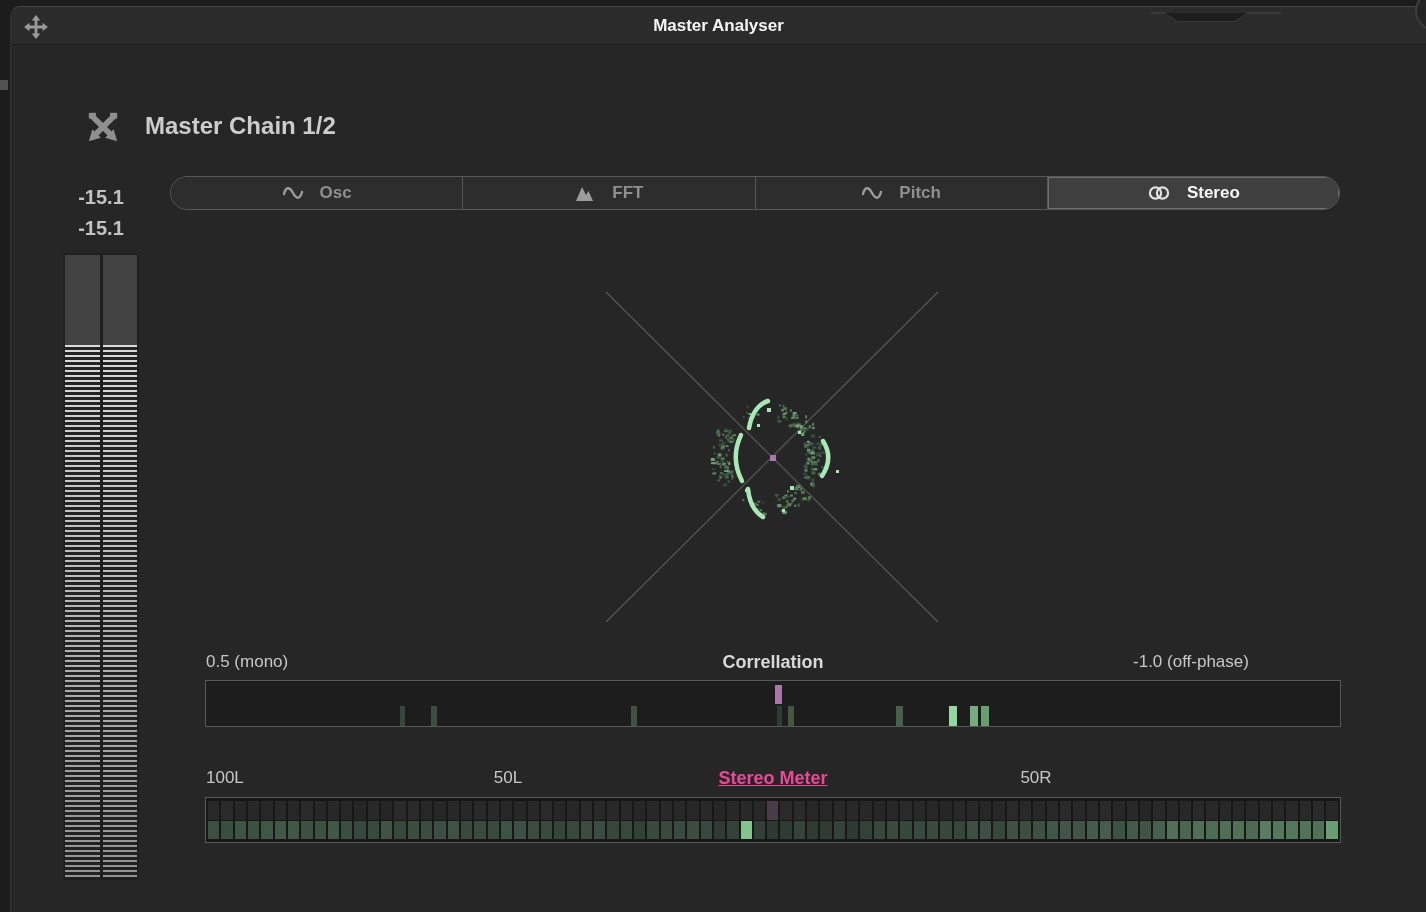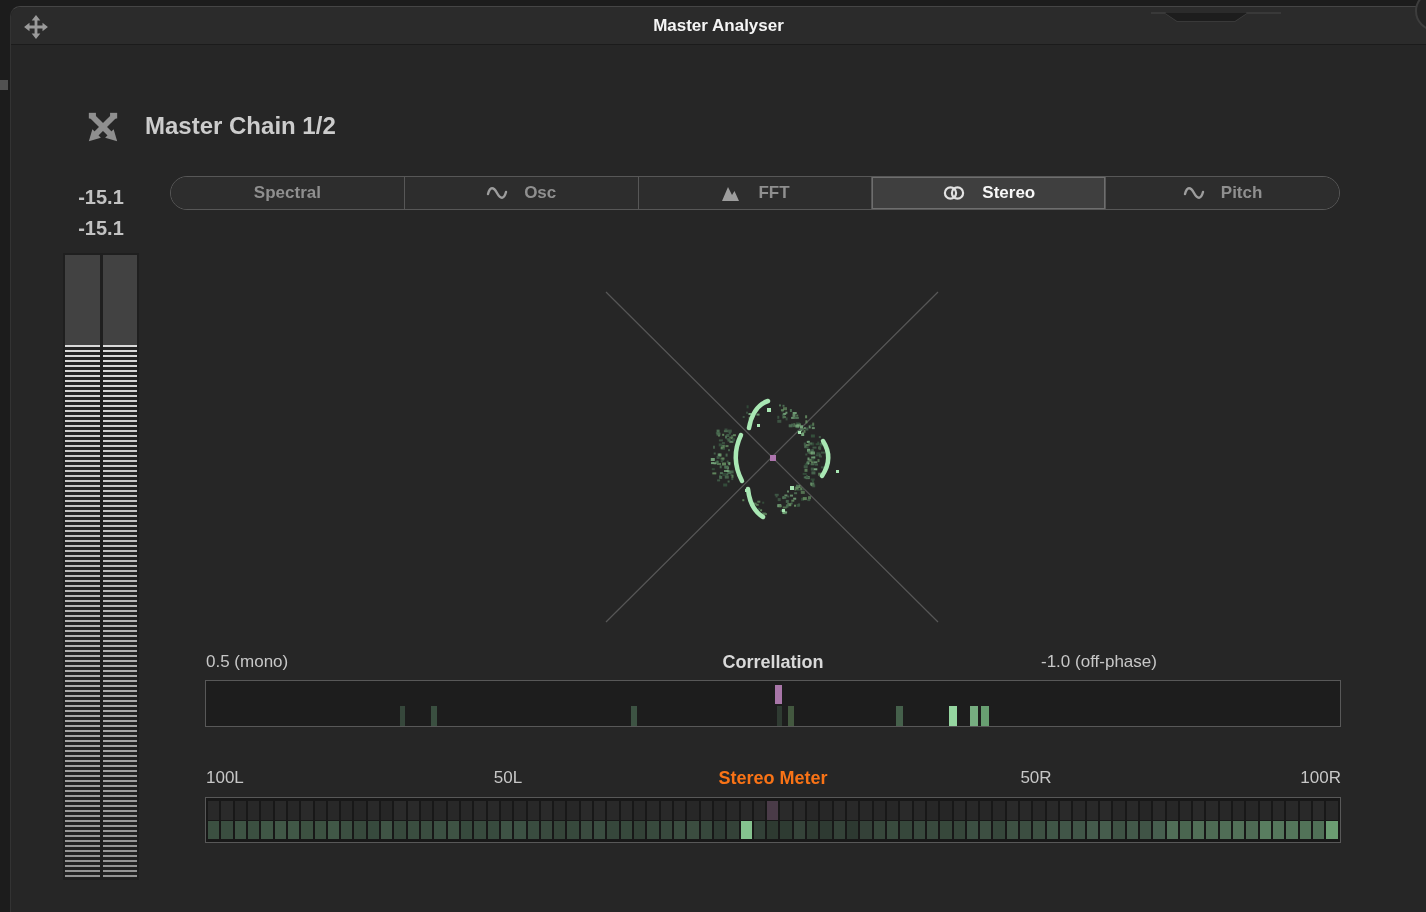--- a/index.html
+++ b/index.html
@@ -75,32 +75,32 @@
   .tab.selected { background:#3f3f3f; color:#f7f7f7; box-shadow:inset 0 0 0 1px #6e6e6e; }
   .tab.selected .t-icon { color:#e2e2e2; }
 
   
   .scope { position:absolute; left:556px; top:268px; width:428px; height:376px; }
 
   
   .corr-label { position:absolute; top:652px; color:#c7c7c7; font-size:17px; }
   .corr-label.left { left:206px; }
   .corr-label.center { left:573px; width:400px; text-align:center; font-weight:700; font-size:18px; color:#d9d9d9; }
-  .corr-label.right { left:1041px; width:300px; text-align:left; }
+  .corr-label.right { left:1041px; width:300px; text-align:center; }
   .corr-bar {
     position:absolute; left:205px; top:680px; width:1136px; height:47px;
     border:1px solid #585858; background:#1d1d1d;
   }
   .corr-tick { position:absolute; }
 
   
   .sm-label { position:absolute; top:768px; color:#c7c7c7; font-size:17px; }
   .sm-label.l100 { left:206px; }
   .sm-label.l50 { left:508px; transform:translateX(-50%); }
-  .sm-label.center { left:573px; width:400px; text-align:center; font-weight:700; font-size:18px; color:#f97316; }
+  .sm-label.center { left:573px; width:400px; text-align:center; font-weight:700; font-size:18px; color:#ec4899;text-decoration:underline; }
   .sm-label.r50 { left:1036px; transform:translateX(-50%); }
   .sm-label.r100 { left:1041px; width:300px; text-align:right; }
   .sm-box {
     position:absolute; left:205px; top:797px; width:1136px; height:46px;
     border:1px solid #585858; background:#181818; padding:3px 2px;
     display:flex; flex-direction:column; justify-content:space-between;
   }
   .sm-row { display:flex; gap:2px; }
   .sm-row.top { height:19px; }
   .sm-row.bottom { height:18px; }
@@ -150,55 +150,52 @@
       <div class="vu-unlit"></div>
       <div class="vu-lit"></div>
     </div>
     <div class="vu-bar">
       <div class="vu-unlit"></div>
       <div class="vu-lit"></div>
     </div>
   </div>
 
   <div class="tabbar" id="tabbar">
-      <div class="tab">
-        <span>Spectral</span>
-      </div>
       <div class="tab">
         <span class="t-icon">
           <svg width="22" height="20" viewBox="0 0 22 20" fill="none">
             <path d="M2 11 C4 3.5, 7.5 3.5, 11 10 S 18 16.5, 20 9" stroke="currentColor" stroke-width="2.4" stroke-linecap="round"></path>
           </svg>
         </span>
         <span>Osc</span>
       </div>
       <div class="tab">
         <span class="t-icon">
           <svg width="22" height="20" viewBox="0 0 22 20" fill="currentColor">
             <path d="M2 18 L8 4 L12 12 L14.5 8 L19 18 Z"></path>
           </svg>
         </span>
         <span>FFT</span>
       </div>
+      <div class="tab">
+        <span class="t-icon">
+          <svg width="22" height="20" viewBox="0 0 22 20" fill="none">
+            <path d="M2 11 C4 3.5, 7.5 3.5, 11 10 S 18 16.5, 20 9" stroke="currentColor" stroke-width="2.4" stroke-linecap="round"></path>
+          </svg>
+        </span>
+        <span>Pitch</span>
+      </div>
       <div class="tab selected">
         <span class="t-icon">
           <svg width="24" height="20" viewBox="0 0 24 20" fill="none">
             <circle cx="8.5" cy="10" r="5.6" stroke="currentColor" stroke-width="2.2"></circle>
             <circle cx="15.5" cy="10" r="5.6" stroke="currentColor" stroke-width="2.2"></circle>
           </svg>
         </span>
         <span>Stereo</span>
-      </div>
-      <div class="tab">
-        <span class="t-icon">
-          <svg width="22" height="20" viewBox="0 0 22 20" fill="none">
-            <path d="M2 11 C4 3.5, 7.5 3.5, 11 10 S 18 16.5, 20 9" stroke="currentColor" stroke-width="2.4" stroke-linecap="round"></path>
-          </svg>
-        </span>
-        <span>Pitch</span>
       </div>
     </div>
 
   <svg class="scope" id="scope" viewBox="556 268 428 376">
       <line x1="606" y1="292" x2="938" y2="622" stroke="#575757" stroke-width="1.2"></line>
       <line x1="938" y1="292" x2="606" y2="622" stroke="#575757" stroke-width="1.2"></line>
       <rect x="727.3" y="471.0" width="4" height="3" fill="#4e7055" opacity="0.85"></rect>
       <rect x="718.7" y="453.5" width="3" height="3" fill="#62895f" opacity="0.80"></rect>
       <rect x="721.9" y="457.6" width="2" height="3" fill="#4e7055" opacity="0.98"></rect>
       <rect x="728.0" y="449.2" width="2" height="2" fill="#4e7055" opacity="0.82"></rect>
@@ -467,21 +464,20 @@
       <div class="corr-tick" style="left: 690px; top: 25px; width: 7px; height: 20px; background: rgb(69, 96, 75);"></div>
       <div class="corr-tick" style="left: 743px; top: 25px; width: 8px; height: 20px; background: rgb(149, 214, 160);"></div>
       <div class="corr-tick" style="left: 764px; top: 25px; width: 8px; height: 20px; background: rgb(118, 173, 128);"></div>
       <div class="corr-tick" style="left: 775px; top: 25px; width: 8px; height: 20px; background: rgb(104, 159, 113);"></div>
     </div>
 
   <div class="sm-label l100">100L</div>
   <div class="sm-label l50">50L</div>
   <div class="sm-label center">Stereo Meter</div>
   <div class="sm-label r50">50R</div>
-  <div class="sm-label r100">100R</div>
   <div class="sm-box">
     <div class="sm-row top" id="sm-top">
         <div class="sm-seg" style="background: rgb(41, 41, 41);"></div>
         <div class="sm-seg" style="background: rgb(42, 42, 42);"></div>
         <div class="sm-seg" style="background: rgb(39, 39, 39);"></div>
         <div class="sm-seg" style="background: rgb(40, 40, 40);"></div>
         <div class="sm-seg" style="background: rgb(39, 39, 39);"></div>
         <div class="sm-seg" style="background: rgb(41, 41, 41);"></div>
         <div class="sm-seg" style="background: rgb(39, 39, 39);"></div>
         <div class="sm-seg" style="background: rgb(42, 42, 42);"></div>

